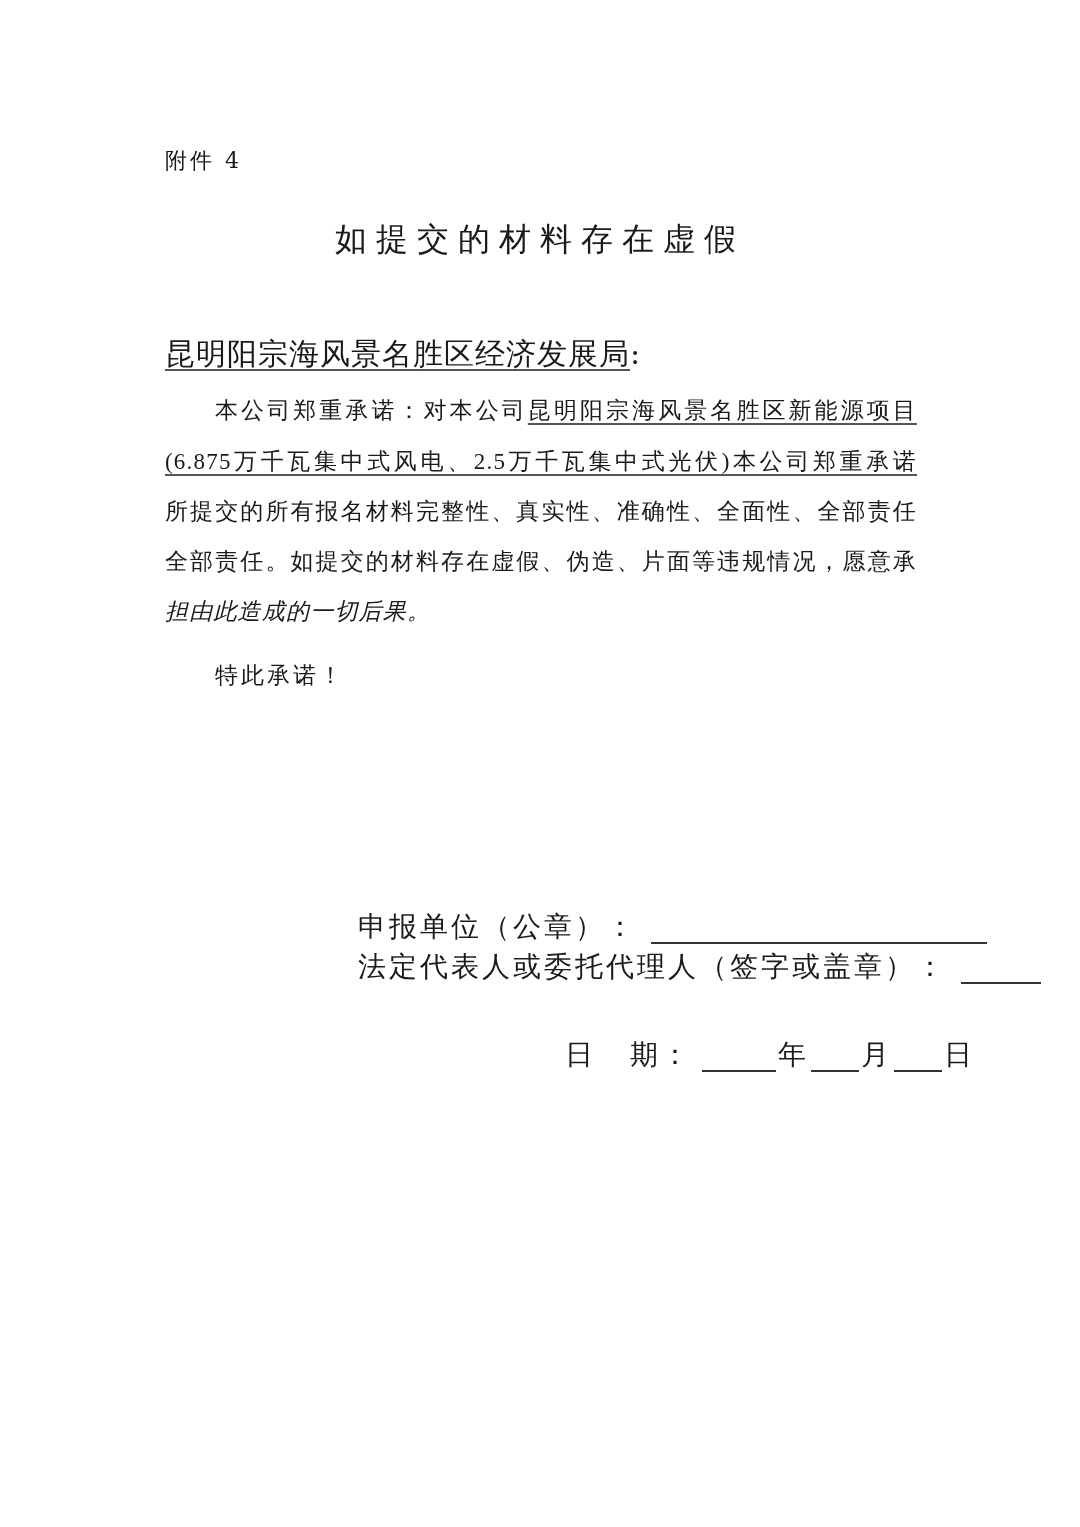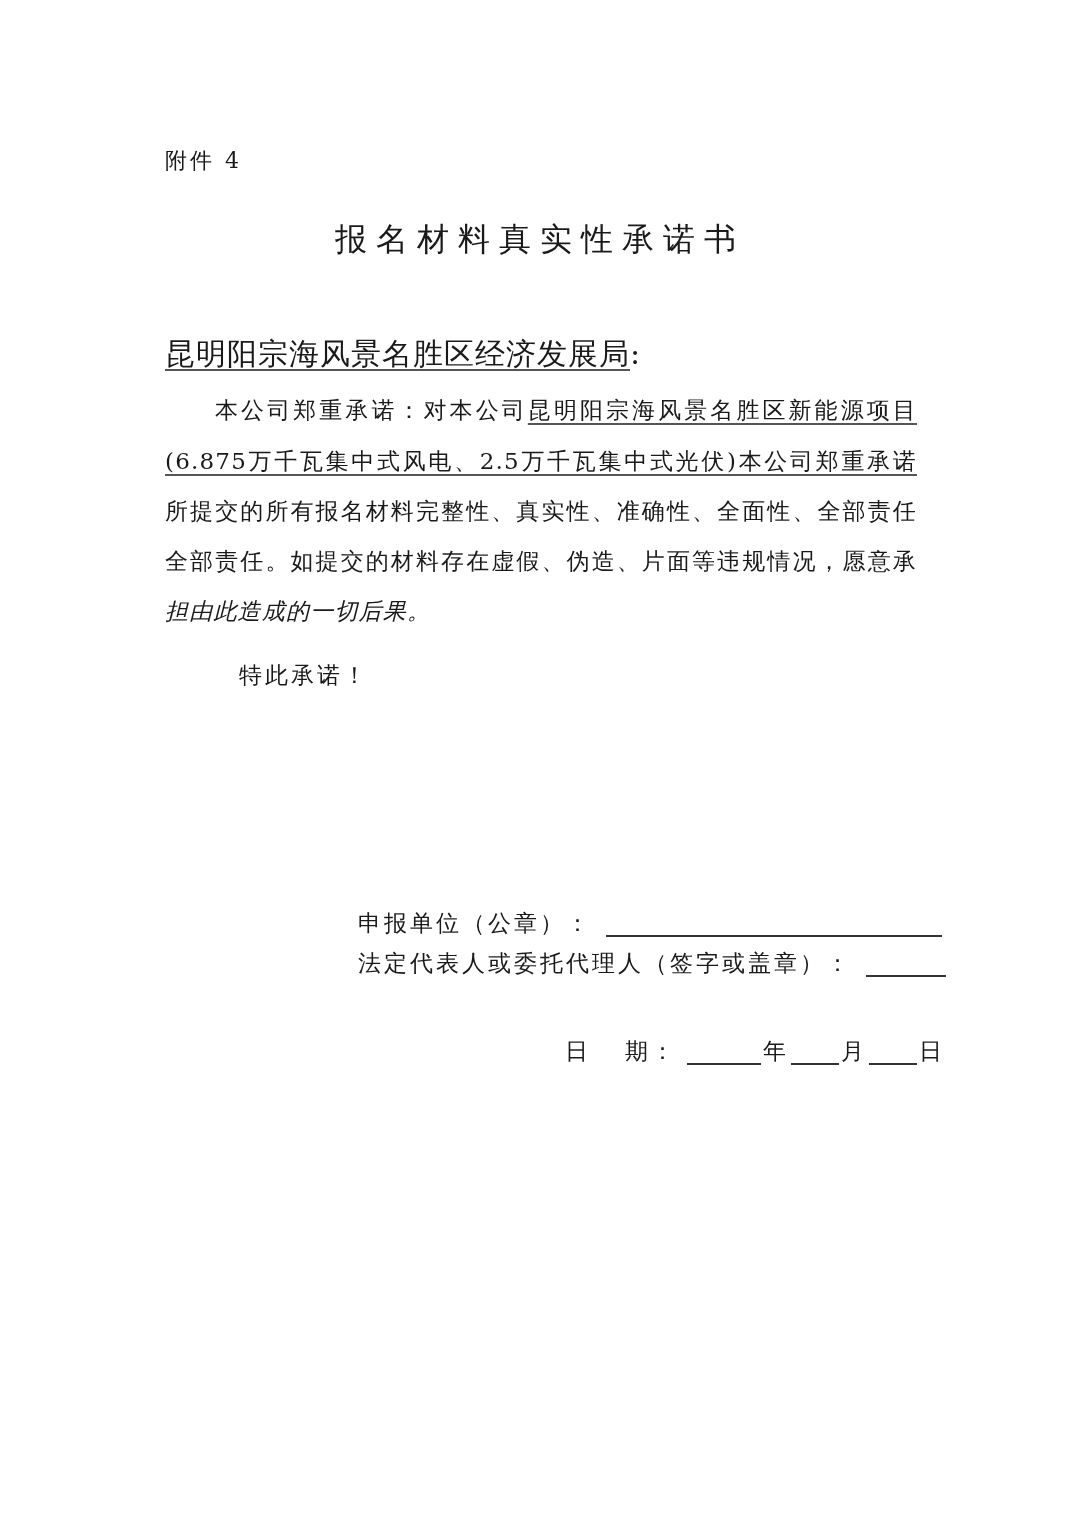--- a/index.html
+++ b/index.html
@@ -48,29 +48,29 @@
       letter-spacing: 1.2px;
     }
     .l1 { top: 395px; left: 215px; width: 702px; }
     .l2 { top: 446px; }
     .l3 { top: 496px; }
     .l4 { top: 546px; }
     .l5 { top: 596px; font-style: italic; }
     .justify {
       text-align: justify;
       text-align-last: justify;
+      font-family: Liberation Serif, serif;
     }
     .closing {
       left: 215px; top: 660px;
       font-size: 23px;
       letter-spacing: 3px;
-      margin-left: 24px;
     }
     .sig-row {
-      font-size: 23px;
+      font-size: 28px;
       letter-spacing: 3px;
       display: flex;
       align-items: flex-end;
     }
     .sig1 { left: 358px; top: 908px; }
     .sig2 { left: 358px; top: 948px; font-family: Liberation Mono, monospace; }
     .sig3 { left: 565px; top: 1036px; }
     .blank {
       display: inline-block;
       border-bottom: 2px solid #333;
@@ -82,21 +82,21 @@
     .b-year { width: 74px; margin-left: 10px; margin-right: 2px; }
     .b-month { width: 48px; margin-left: 2px; margin-right: 2px; }
     .b-day { width: 48px; margin-left: 2px; margin-right: 2px; }
     .date-label-gap { display:inline-block; width: 34px; }
   </style>
 </head>
 <body>
 
 <div class="abs attachment">附件 4</div>
 
-<div class="abs title">报名材料真实性承诺书</div>
+<div class="abs title">如提交的材料存在虚假</div>
 
 <div class="abs addressee"><span class="u">昆明阳宗海风景名胜区经济发展局</span><span>:</span></div>
 
 <div class="abs body-line l1 justify"><span>本公司郑重承诺：对本公司</span><span class="u">昆明阳宗海风景名胜区新能源项目</span></div>
 
 <div class="abs body-line l2 justify"><span class="u">(6.875万千瓦集中式风电、2.5万千瓦集中式光伏)本公司郑重承诺</span></div>
 
 <div class="abs body-line l3 justify">所提交的所有报名材料完整性、真实性、准确性、全面性、全部责任</div>
 
 <div class="abs body-line l4 justify">全部责任。如提交的材料存在虚假、伪造、片面等违规情况，愿意承</div>

